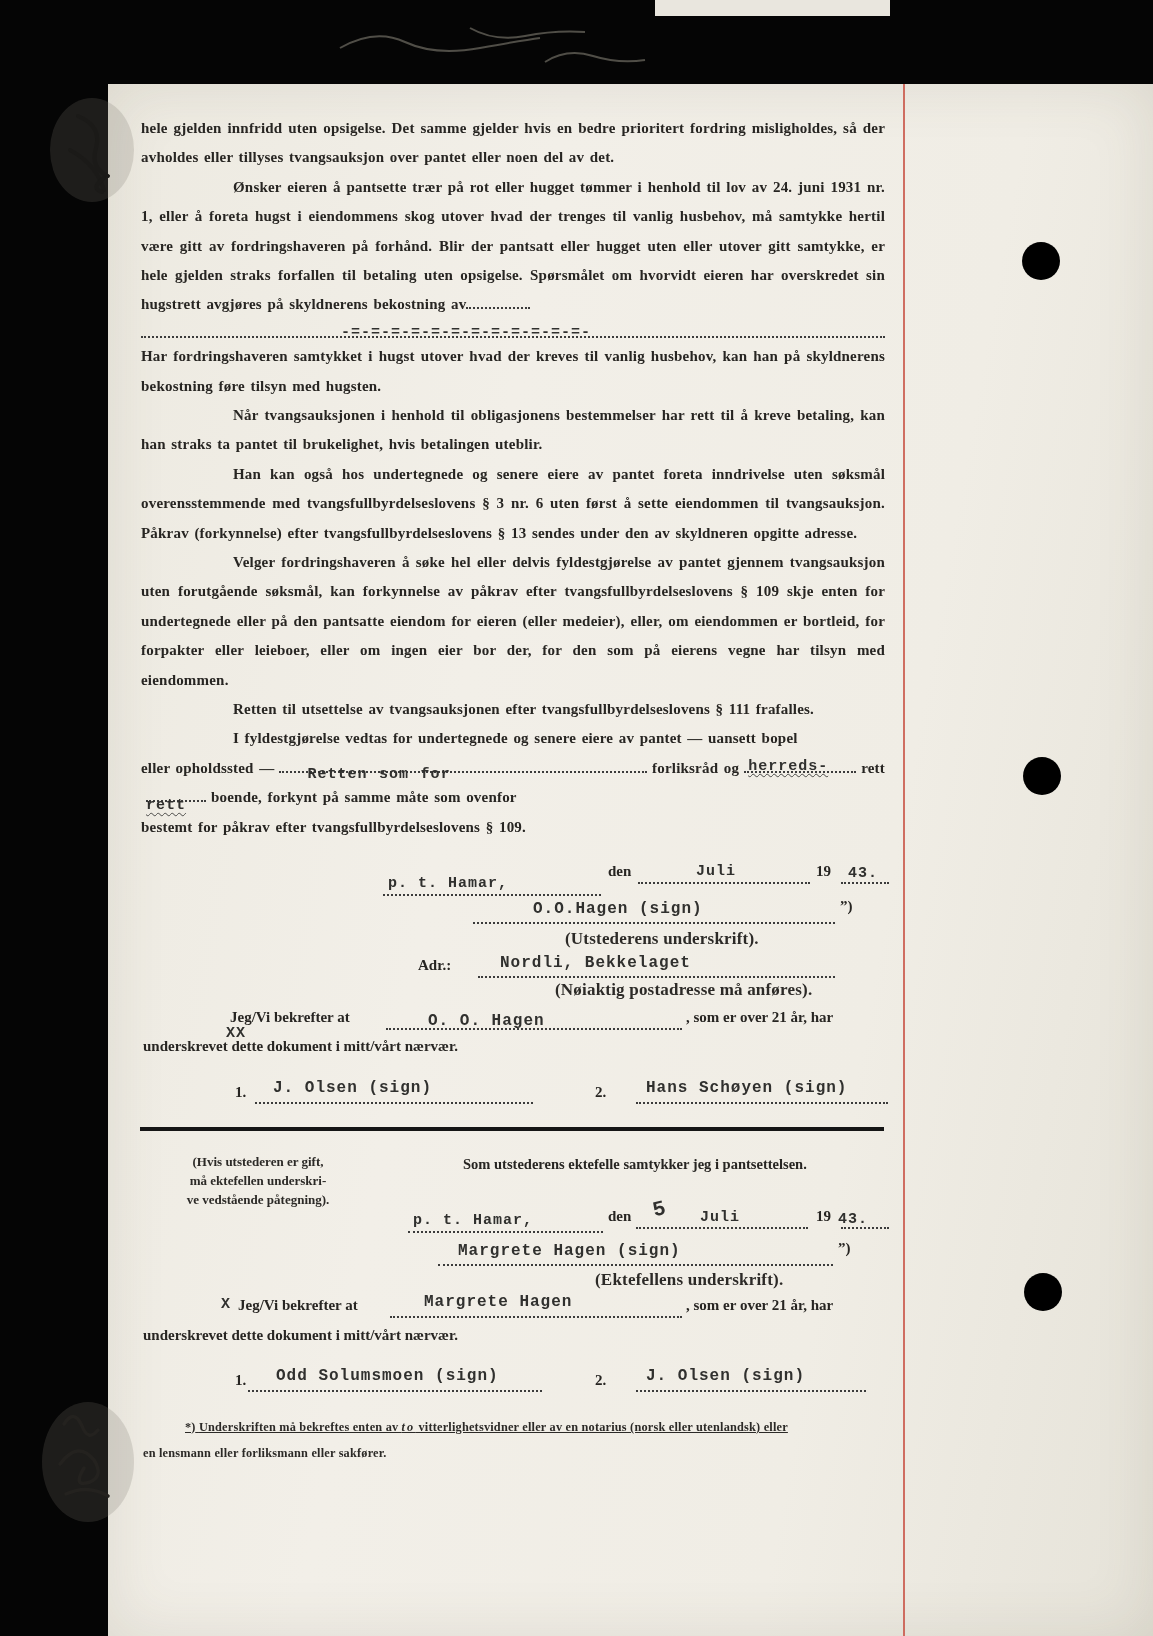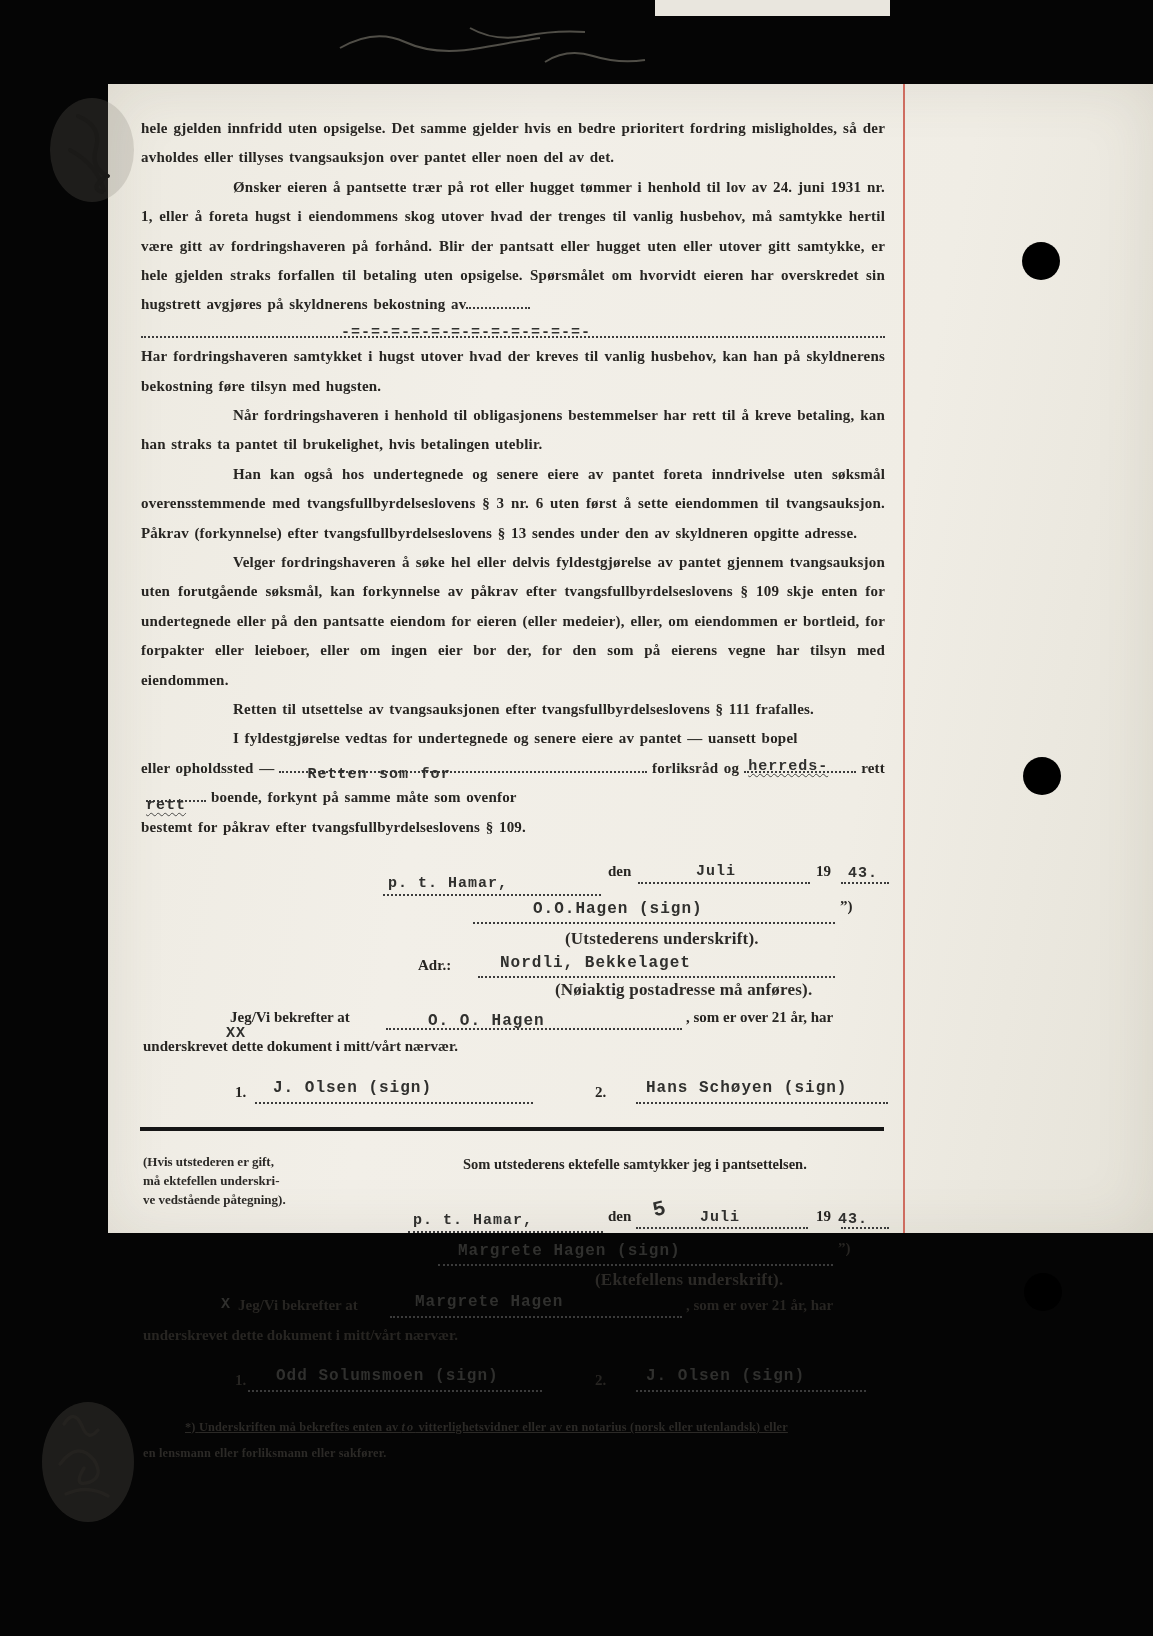--- a/index.html
+++ b/index.html
@@ -3,21 +3,21 @@
 <meta charset="utf-8">
 <style>
   * { margin:0; padding:0; box-sizing:border-box; }
   html,body { background:#000; }
   .scan {
     position:relative; width:1153px; height:1636px; background:#050505;
     overflow:hidden; font-family:"Liberation Serif", serif;
   }
   .white-strip { position:absolute; left:655px; top:0; width:235px; height:16px; background:#e9e6de; }
   .paper {
-    position:absolute; left:108px; top:84px; width:1045px; height:1149px;
+    position:absolute; left:108px; top:84px; width:1045px; height:1552px;
     background:linear-gradient(100deg,#edeae1 0%, #f2efe8 35%, #f0ede5 70%, #e6e3d9 100%);
     box-shadow: inset 0 0 60px rgba(90,80,60,0.12);
   }
   .redline { position:absolute; left:795px; top:0; width:2px; height:100%; background:#c9574a; opacity:.85; }
   .hole { position:absolute; width:38px; height:38px; border-radius:50%; background:#000; }
 
   .pr  { font-family:"Liberation Serif", serif; font-weight:bold; color:#272522; }
   .main {
     position:absolute; left:33px; top:30px; width:744px; height:728px;
     display:flex; flex-direction:column; justify-content:space-between;
@@ -62,21 +62,21 @@
   <div class="paper">
     <div class="redline"></div>
 
     <div class="main">
       <p>hele gjelden innfridd uten opsigelse.  Det samme gjelder hvis en bedre prioritert fordring misligholdes, så der avholdes eller tillyses tvangsauksjon over pantet eller noen del av det.</p>
       <p class="ind"><span>Ønsker eieren å pantsette trær på rot eller hugget tømmer i henhold til lov av 24. juni 1931 nr. 1,  eller å foreta hugst i eiendommens skog utover hvad der trenges til vanlig husbehov, må samtykke hertil være gitt av fordringshaveren på forhånd.   Blir der pantsatt eller hugget uten eller utover gitt samtykke, er hele gjelden straks forfallen til betaling uten opsigelse.  Spørsmålet om hvorvidt eieren har overskredet sin hugstrett avgjøres på skyldnerens bekostning av</span><span class="dotfill"></span></p>
       <div class="cancel-line">
         <span class="typed" style="position:absolute; left:200px; top:-4px;">-=-=-=-=-=-=-=-=-=-=-=-=-</span>
       </div>
       <p>Har fordringshaveren samtykket i hugst utover hvad der kreves til vanlig husbehov, kan han på skyldnerens bekostning føre tilsyn med hugsten.</p>
-      <p class="ind">Når fordringshaveren i henhold til obligasjonens bestemmelser har rett til å kreve betaling, kan han straks ta pantet til brukelighet, hvis betalingen uteblir.</p>
+      <p class="ind">Når tvangsauksjonen i henhold til obligasjonens bestemmelser har rett til å kreve betaling, kan han straks ta pantet til brukelighet, hvis betalingen uteblir.</p>
       <p class="ind">Han kan også hos undertegnede og senere eiere av pantet foreta inndrivelse uten søksmål overensstemmende med tvangsfullbyrdelseslovens § 3 nr. 6 uten først å sette eiendommen til tvangsauksjon.  Påkrav (forkynnelse) efter tvangsfullbyrdelseslovens § 13 sendes under den av skyldneren opgitte adresse.</p>
       <p class="ind">Velger fordringshaveren å søke hel eller delvis fyldestgjørelse av pantet gjennem tvangsauksjon uten forutgående søksmål, kan forkynnelse av påkrav efter tvangsfullbyrdelseslovens § 109 skje enten for undertegnede eller på den pantsatte eiendom for eieren (eller medeier), eller, om eiendommen er bortleid, for forpakter eller leieboer, eller om ingen eier bor der, for den som på eierens vegne har tilsyn med eiendommen.</p>
       <p class="ind">Retten til utsettelse av tvangsauksjonen efter tvangsfullbyrdelseslovens § 111 frafalles.</p>
       <div>
         <p class="ind" style="text-align:left;">I fyldestgjørelse vedtas for undertegnede og senere eiere av pantet — uansett bopel</p>
         <div class="fillrow">
           <span class="t">eller opholdssted —</span>
           <span class="fblank grow">
             <span class="typed" style="left:28px; top:6px;">Retten som for</span>
           </span>
@@ -124,21 +124,21 @@
 
     <span class="pr ab body15" style="left:127px; top:1000px;">1.</span>
     <span class="typed ab" style="left:165px; top:995px; font-size:16px;">J. Olsen (sign)</span>
     <div class="dots" style="left:147px; top:1018px; width:278px;"></div>
     <span class="pr ab body15" style="left:487px; top:1000px;">2.</span>
     <span class="typed ab" style="left:538px; top:995px; font-size:16px;">Hans Schøyen (sign)</span>
     <div class="dots" style="left:528px; top:1018px; width:252px;"></div>
 
     <div class="rule" style="left:32px; top:1043px; width:744px; height:3.5px;"></div>
 
-    <div class="ab smallnote" style="left:35px; top:1068px; width:230px; white-space:normal;">
+    <div class="ab smallnote" style="left:35px; top:1068px; width:230px; white-space:normal;text-align:center;">
       <div>(Hvis utstederen er gift,</div>
       <div>må ektefellen underskri-</div>
       <div>ve vedstående påtegning).</div>
     </div>
     <span class="pr ab" style="left:355px; top:1072px; font-size:14.5px;">Som utstederens ektefelle samtykker jeg i pantsettelsen.</span>
 
     <div class="dots" style="left:300px; top:1147px; width:195px;"></div>
     <span class="typed ab" style="left:305px; top:1128px;">p. t. Hamar,</span>
     <span class="pr ab body15" style="left:500px; top:1124px;">den</span>
     <div class="dots" style="left:528px; top:1143px; width:172px;"></div>
@@ -149,21 +149,21 @@
     <span class="typed ab" style="left:730px; top:1127px;">43.</span>
 
     <span class="typed ab" style="left:350px; top:1158px; font-size:16px;">Margrete Hagen (sign)</span>
     <div class="dots" style="left:330px; top:1180px; width:395px;"></div>
     <span class="pr ab body15" style="left:730px; top:1156px;">”)</span>
     <span class="pr ab cap" style="left:487px; top:1186px;">(Ektefellens underskrift).</span>
 
     <span class="typed ab" style="left:113px; top:1212px;">X</span>
     <span class="pr ab body15" style="left:130px; top:1213px;">Jeg/Vi bekrefter at</span>
     <div class="dots" style="left:282px; top:1232px; width:292px;"></div>
-    <span class="typed ab" style="left:307px; top:1209px; font-size:16px;">Margrete Hagen</span>
+    <span class="typed ab" style="left:316px; top:1209px; font-size:16px;">Margrete Hagen</span>
     <span class="pr ab body15" style="left:578px; top:1213px;">,  som er over 21 år, har</span>
     <span class="pr ab body15" style="left:35px; top:1243px;">underskrevet dette dokument i mitt/vårt nærvær.</span>
 
     <span class="pr ab body15" style="left:127px; top:1288px;">1.</span>
     <span class="typed ab" style="left:148px; top:1283px; font-size:16px;margin-left:20px;">Odd Solumsmoen (sign)</span>
     <div class="dots" style="left:140px; top:1306px; width:294px;"></div>
     <span class="pr ab body15" style="left:487px; top:1288px;">2.</span>
     <span class="typed ab" style="left:538px; top:1283px; font-size:16px;">J. Olsen (sign)</span>
     <div class="dots" style="left:528px; top:1306px; width:230px;"></div>
 

